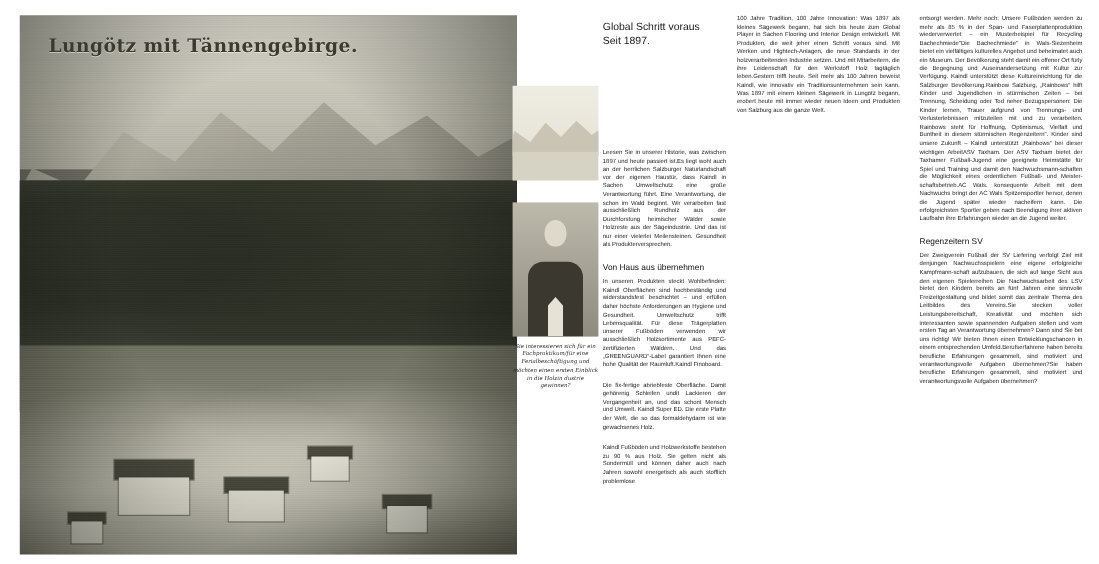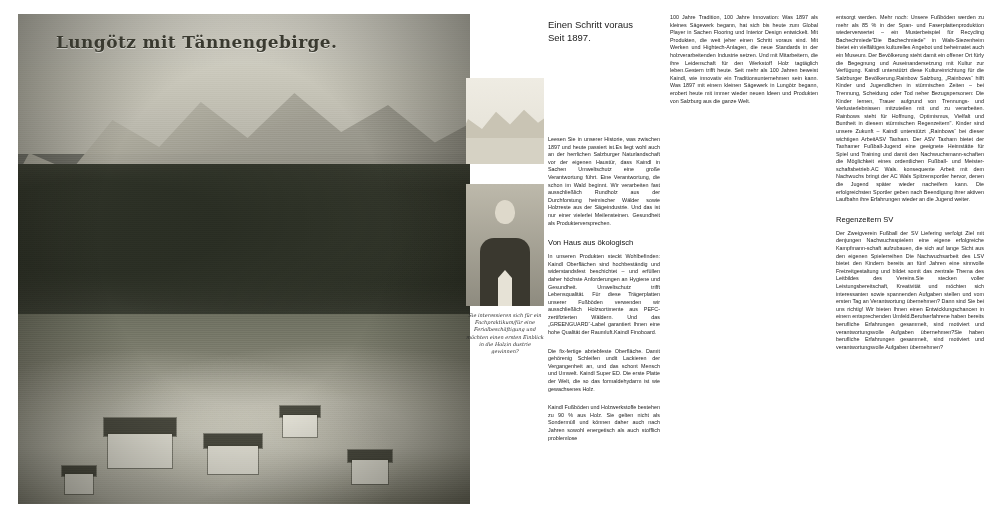--- a/index.html
+++ b/index.html
@@ -85,21 +85,21 @@
   }
   .photo-grain {
     position: absolute;
     inset: 0;
     background-image:
       repeating-linear-gradient(0deg, rgba(255,255,255,.035) 0 1px, rgba(0,0,0,.035) 1px 2px);
     mix-blend-mode: overlay;
   }
   .photo-caption {
     position: absolute;
-    left: 38px;
+    left: 26px;
     top: 18px;
     font-family: "DejaVu Serif", serif;
     font-size: 17px;
     font-weight: bold;
     letter-spacing: .4px;
     color: #3a3a30;
     text-shadow: 0 1px 0 rgba(255,255,255,.45);
   }
 
   
@@ -253,26 +253,26 @@
   <div class="portrait">
     <div class="head"></div>
     <div class="body"></div>
     <div class="shirt"></div>
   </div>
 
   <div class="caption-italic">Sie interessieren sich für ein Fachpraktikum/für eine Ferialbeschäftigung und möchten einen ersten Einblick in die Holzin dustrie gewinnen?</div>
 
   <div class="mid-col">
     <div class="mid-head">
-      <div>Einen Schritt voraus</div>
+      <div>Global Schritt voraus</div>
       <div>Seit 1897.</div>
     </div>
     <div class="mid-body">
       <p>Leesen Sie in unserer Historie, was zwischen 1897 und heute passiert ist.Es liegt wohl auch an der herrlichen Salzburger Naturlandschaft vor der eigenen Haustür, dass Kaindl in Sachen Umweltschutz eine große Verantwortung führt. Eine Verantwortung, die schon im Wald beginnt. Wir verarbeiten fast ausschließlich Rundholz aus der Durchforstung heimischer Wälder sowie Holzreste aus der Sägeindustrie. Und das ist nur einer vielerlei Meilensteinen. Gesundheit als Produkterversprechen.</p>
-      <div class="mid-sub">Von Haus aus ökologisch</div>
+      <div class="mid-sub">Von Haus aus übernehmen</div>
       <p>In unseren Produkten steckt Wohlbefinden: Kaindl Oberflächen sind hochbeständig und widerstandsfest beschichtet – und erfüllen daher höchste Anforderungen an Hygiene und Gesundheit. Umweltschutz trifft Lebensqualität. Für diese Trägerplatten unserer Fußböden verwenden wir ausschließlich Holzsortimente aus PEFC-zertifizierten Wäldern. Und das „GREENGUARD“-Label garantiert Ihnen eine hohe Qualität der Raumluft.Kaindl Finoboard.</p>
       <p>Die fix-fertige abriebfeste Oberfläche. Damit gehörenig Schleifen undit Lackieren der Vergangenheit an, und das schont Mensch und Umwelt. Kaindl Super ED. Die erste Platte der Welt, die so das formaldehydarm ist wie gewachsenes Holz.</p>
       <p>Kaindl Fußböden und Holzwerkstoffe bestehen zu 90 % aus Holz. Sie gelten nicht als Sondermüll und können daher auch nach Jahren sowohl energetisch als auch stofflich problemlose</p>
     </div>
   </div>
 
   <div class="col col-3">
     <p>100 Jahre Tradition, 100 Jahre Innovation: Was 1897 als kleines Sägewerk begann, hat sich bis heute zum Global Player in Sachen Flooring und Interior Design entwickelt. Mit Produkten, die weit jeher einen Schritt voraus sind. Mit Werken und Hightech-Anlagen, die neue Standards in der holzverarbeitenden Industrie setzen. Und mit Mitarbeitern, die ihre Leidenschaft für den Werkstoff Holz tagtäglich leben.Gestern trifft heute. Seit mehr als 100 Jahren beweist Kaindl, wie innovativ ein Traditionsunternehmen sein kann. Was 1897 mit einem kleinen Sägewerk in Lungötz begann, erobert heute mit immer wieder neuen Ideen und Produkten von Salzburg aus die ganze Welt.</p>
   </div>
 

